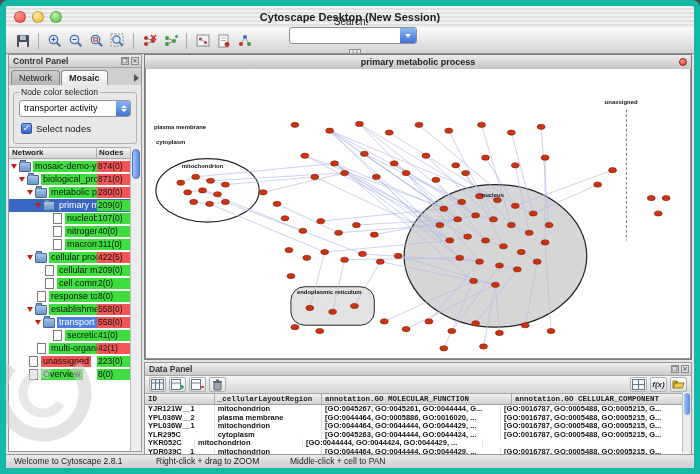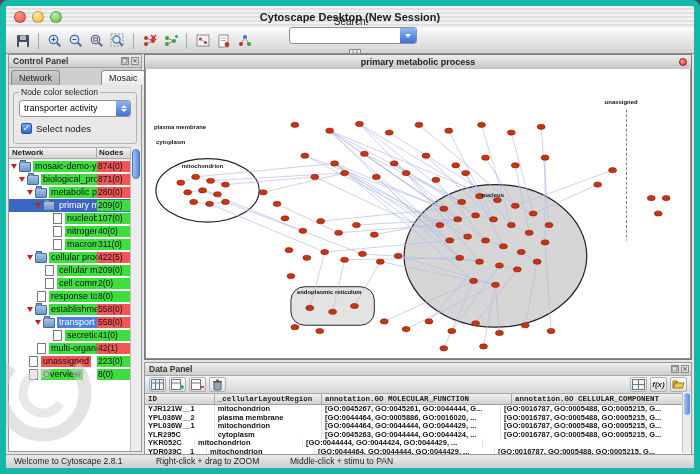--- a/index.html
+++ b/index.html
@@ -34,21 +34,21 @@
   .control-panel{position:absolute;left:2px;top:48px;width:134px;height:398px;background:#e6e6e6;
     border:1px solid #979797;box-sizing:border-box;}
   .panel-header{position:relative;height:12px;line-height:12px;font-size:8.5px;font-weight:bold;color:#333;
     padding-left:4px;background:linear-gradient(180deg,#efefef,#cbcbcb);border-bottom:1px solid #a5a5a5;}
   .panel-header .hicons{position:absolute;right:2px;top:2px;display:flex;gap:2px;}
   .hic{width:8px;height:8px;border:1px solid #8a8a8a;box-sizing:border-box;background:#ddd;font-size:6px;
     line-height:6px;text-align:center;color:#666;}
   .cp-tabs{height:18px;background:#cfcfcf;border-bottom:1px solid #949494;display:flex;align-items:flex-end;padding:2px 2px 0;box-sizing:border-box;}
   .cp-tab{font-size:9px;padding:2px 7px;border:1px solid #8a8a8a;border-bottom:none;border-radius:4px 4px 0 0;
     background:linear-gradient(180deg,#cdcdcd,#b4b4b4);color:#222;margin-right:1px;}
-  .cp-tab.sel{background:linear-gradient(180deg,#ffffff,#e9e9e9);font-weight:normal;margin-left:40px;}
+  .cp-tab.sel{background:linear-gradient(180deg,#ffffff,#e9e9e9);font-weight:bold;}
   .cp-tab-more{margin-left:auto;margin-bottom:3px;width:0;height:0;border-top:4px solid transparent;
     border-bottom:4px solid transparent;border-left:5px solid #555;}
   .cp-body{position:absolute;left:0;right:0;top:30px;bottom:0;background:#e8e8e8;}
   .groupbox{position:absolute;left:4px;right:4px;top:7px;height:50px;border:1px solid #b3b3b3;border-radius:3px;}
   .groupbox-title{position:absolute;top:-6px;left:5px;background:#e8e8e8;font-size:8.5px;color:#222;padding:0 2px;}
   .combo{position:absolute;left:5px;right:5px;top:7px;height:17px;background:#fff;border:1px solid #949494;
     border-radius:3px;font-size:9px;line-height:15px;padding-left:4px;box-sizing:border-box;overflow:hidden;white-space:nowrap;}
   .combo-btn{position:absolute;right:-1px;top:-1px;bottom:-1px;width:15px;border-radius:0 3px 3px 0;
     background:linear-gradient(180deg,#8db8f5,#3d6fd2);display:flex;flex-direction:column;align-items:center;justify-content:center;gap:1px;}
   .tri-up-xs{width:0;height:0;border-left:3px solid transparent;border-right:3px solid transparent;border-bottom:3.5px solid #fff;}
@@ -698,32 +698,32 @@
           <span class="c" style="width: 108px;">cytoplasm</span>
           <span class="c" style="width: 180px;">[GO:0045263, GO:0044444, GO:0044424, ...</span>
           <span class="c" style="width: 191px;">[GO:0016787, GO:0005488, GO:0005215, G...</span>
         </div>
         <div class="dp-row">
           <span class="c" style="width: 50px;">YKR052C</span>
           <span class="c" style="width: 108px;">mitochondrion</span>
           <span class="c" style="width: 180px;">[GO:0044444, GO:0044424, GO:0044429, ...</span>
         </div>
         <div class="dp-row">
-          <span class="c" style="width: 62px;">YDR039C__1</span>
+          <span class="c" style="width: 70px;">YDR039C__1</span>
           <span class="c" style="width: 108px;">mitochondrion</span>
           <span class="c" style="width: 180px;">[GO:0044464, GO:0044444, GO:0044429, ...</span>
           <span class="c" style="width: 191px;">[GO:0016787, GO:0005488, GO:0005215, G...</span>
         </div>
       </div>
     <div class="dp-scroll">
         <div class="dp-thumb"></div>
       </div>
   </div>
 
   <div class="south-tabs" id="south-tabs"><span class="stab sel">Node Attribute Browser</span><span class="stab">Edge Attribute Browser</span><span class="stab">Network Attribute Browser</span></div>
 
   <div class="statusbar">
     <span class="st-left">Welcome to Cytoscape 2.8.1</span>
     <span class="st-mid">Right-click + drag to ZOOM</span>
-    <span class="st-right">Middle-click + stimu to PAN</span>
+    <span class="st-right">Middle-click + cell to PAN</span>
   </div>
 
 </div>
 
 </body></html>

